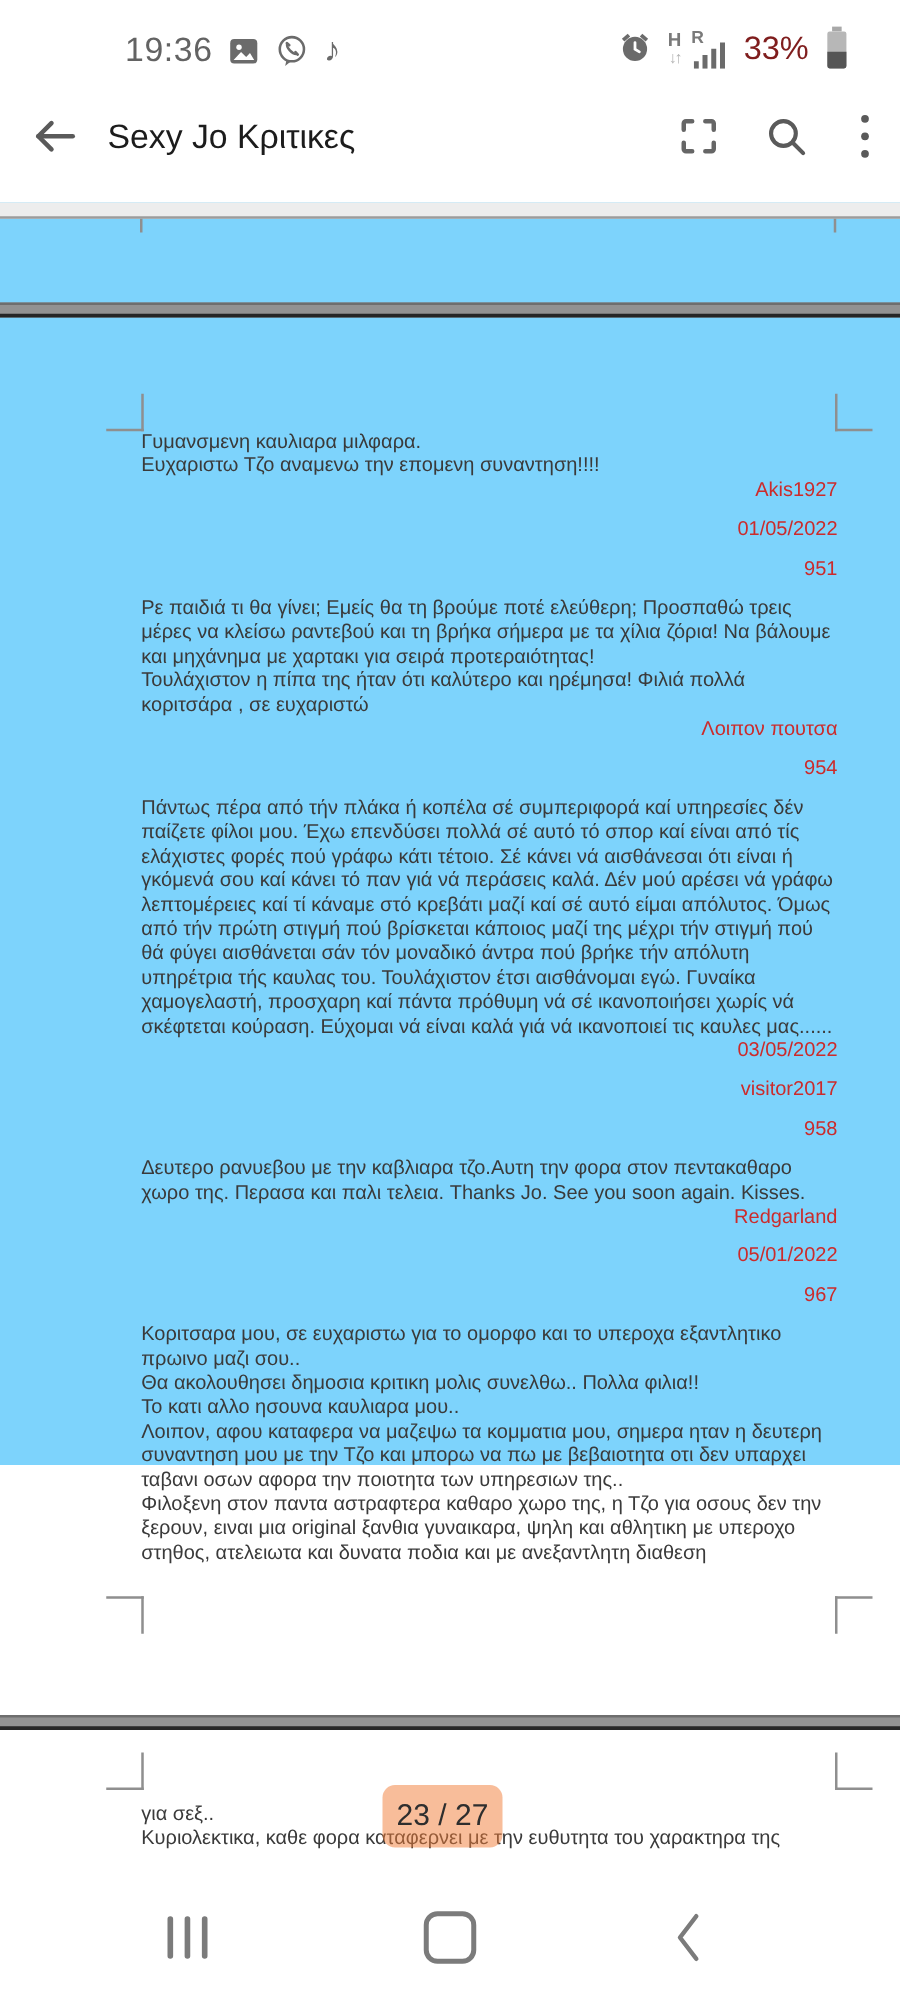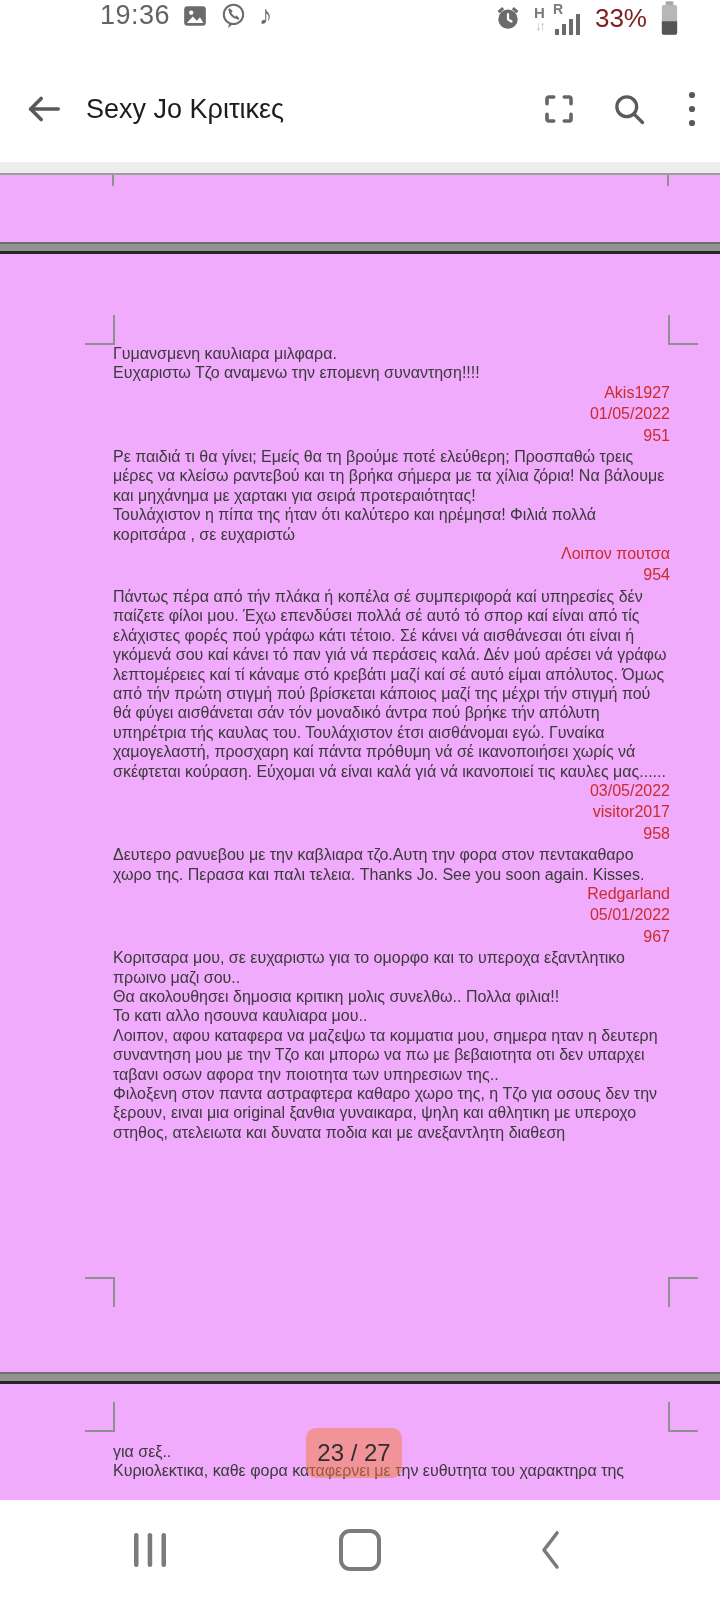--- a/index.html
+++ b/index.html
@@ -4,53 +4,53 @@
 <style>
   html,body{margin:0;padding:0;}
   body{
     width:720px;height:1600px;position:relative;overflow:hidden;
     background:#ffffff;
     font-family:"Liberation Sans", sans-serif;
     -webkit-font-smoothing:antialiased;
   }
   
   .status-bar{position:absolute;left:0;top:0;width:720px;height:56px;background:#fff;
-    display:flex;align-items:flex-start;justify-content:space-between;padding:0 40px 0 100px;box-sizing:border-box;}
+    display:flex;align-items:flex-end;justify-content:space-between;padding:0 40px 0 100px;box-sizing:border-box;}
   .sb-left,.sb-right{display:flex;align-items:center;gap:12px;}
   .sb-time{font-size:27px;color:#636363;letter-spacing:0.5px;}
   .sb-pct{font-size:26px;color:#7f1d1d;}
   .note-glyph{font-size:27px;color:#6b6b6b;line-height:1;}
   .hspa{display:flex;flex-direction:column;align-items:center;line-height:1;margin-right:-4px;}
   .hspa .h{font-size:15px;color:#7a7a7a;font-weight:bold;}
   .hspa .arrows{font-size:13px;color:#b5b5b5;letter-spacing:-2px;margin-top:-1px;}
   .rsig{position:relative;width:30px;height:34px;}
   .rsig .r{position:absolute;left:0;top:0;font-size:14px;color:#7a7a7a;font-weight:bold;}
   .rsig svg{position:absolute;left:2px;bottom:0;}
   
   .app-bar{position:absolute;left:0;top:56px;width:720px;height:106px;background:#fff;
     display:flex;align-items:center;}
   .ab-back{width:76px;height:76px;display:flex;align-items:center;justify-content:center;margin-left:6px;}
   .ab-title{font-size:27px;color:#1c1c1c;margin-left:4px;flex:0 0 auto;}
   .ab-spacer{flex:1;}
   .ab-btn{width:70px;height:70px;display:flex;align-items:center;justify-content:center;}
   
-  .viewer{position:absolute;left:0;top:162px;width:720px;height:1438px;background:#f0abfc;}
+  .viewer{position:absolute;left:0;top:162px;width:720px;height:1010px;background:#7dd3fc;}
   .top-strip{position:absolute;left:0;top:0;width:720px;height:11px;background:#ededed;border-bottom:2px solid #9c9c9c;}
   .tick{position:absolute;width:2px;height:11px;background:#8f8f8f;top:13px;}
   .page-sep{position:absolute;left:0;width:720px;height:7px;background:#929292;border-top:2px solid #6e6e6e;border-bottom:3px solid #262626;}
   .mark{position:absolute;width:30px;height:30px;box-sizing:border-box;}
   .mark.tl{border-right:2px solid #8f8f8f;border-bottom:2px solid #8f8f8f;}
   .mark.tr{border-left:2px solid #8f8f8f;border-bottom:2px solid #8f8f8f;}
   .mark.bl{border-right:2px solid #8f8f8f;border-top:2px solid #8f8f8f;}
   .mark.br{border-left:2px solid #8f8f8f;border-top:2px solid #8f8f8f;}
   .page-text{position:absolute;left:113px;width:557px;font-size:16px;line-height:19.4px;}
   .page-text p{margin:0;white-space:pre-wrap;}
   .blk-body{color:#3a3a3a;}
   .blk-meta{color:#cc2b2b;text-align:right;}
-  .page-text p.gap{margin-top:2px;}
+  .page-text p.gap{margin-top:12px;}
   .page-badge{position:absolute;left:306px;top:1266px;width:96px;height:50px;border-radius:10px;
     background:rgba(242,124,53,0.5);display:flex;align-items:center;justify-content:center;
     font-size:24px;color:#2e2e2e;z-index:5;}
   
   .nav-bar{position:absolute;left:0;top:1500px;width:720px;height:100px;background:#fff;
     display:flex;align-items:center;z-index:10;}
   .nav-btn{position:absolute;display:flex;align-items:center;justify-content:center;width:90px;height:90px;top:5px;}
   .nav-recents{left:105px;}
   .nav-home{left:315px;}
   .nav-back{left:505px;}

